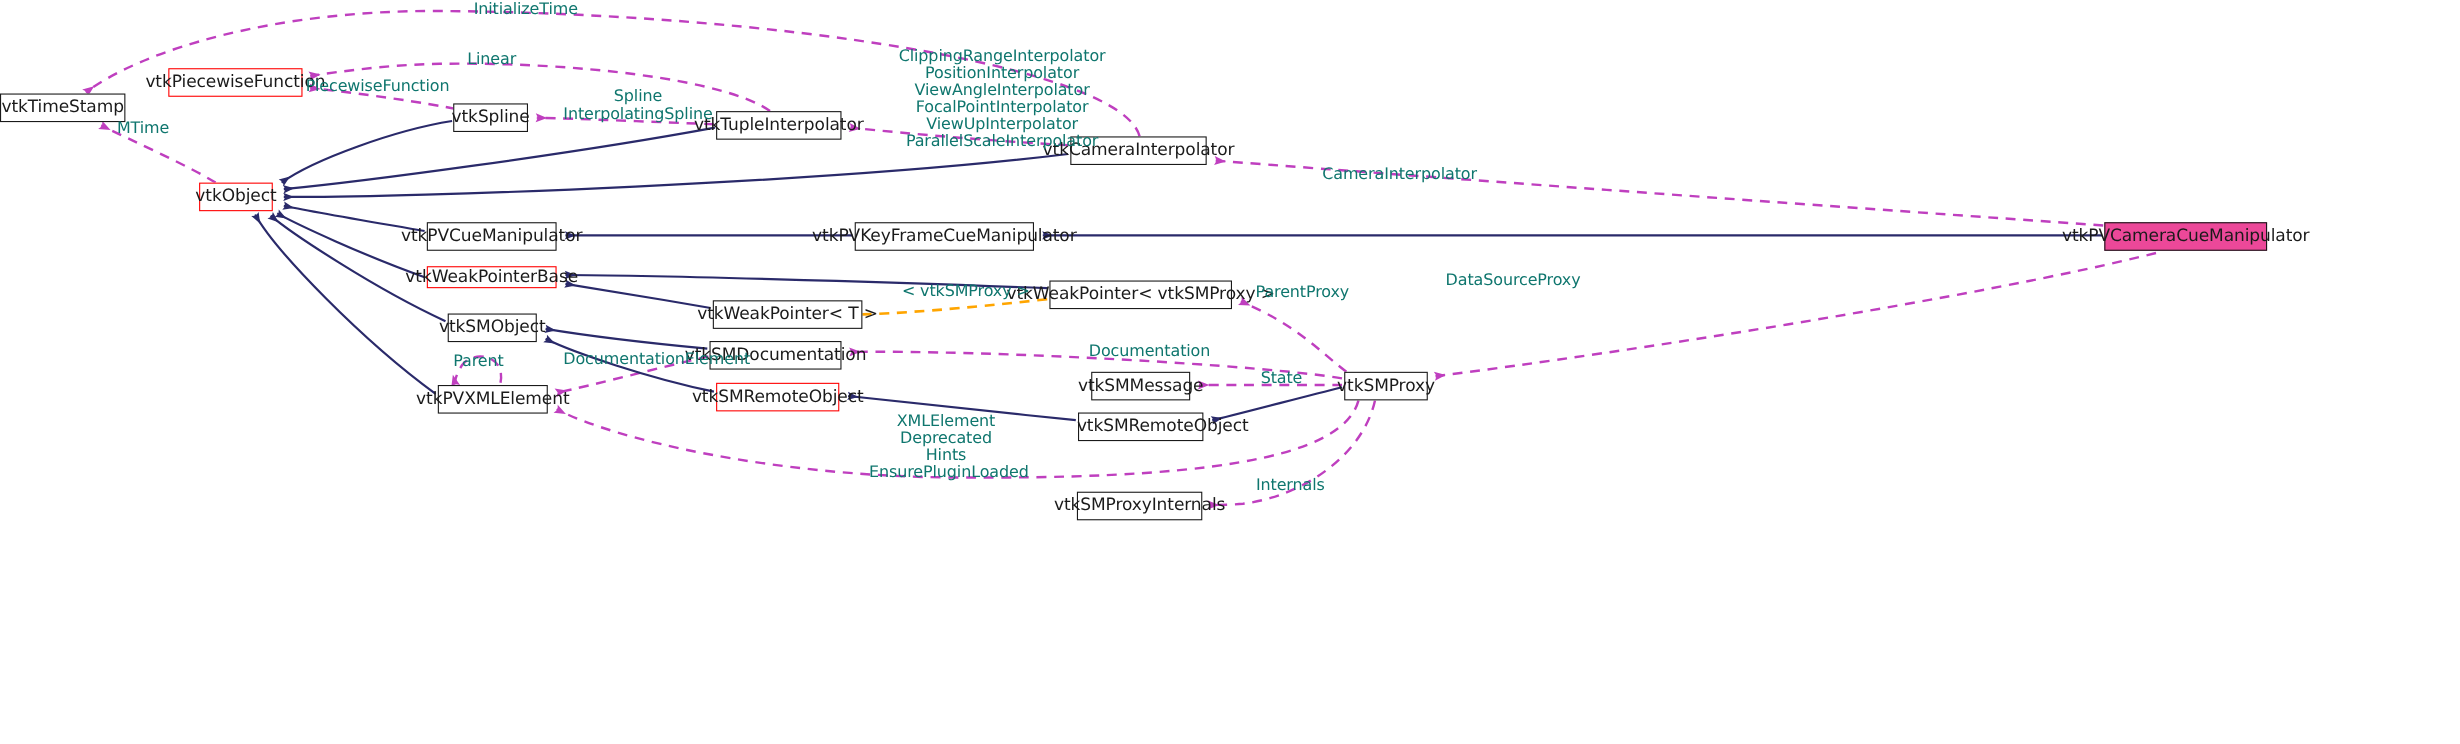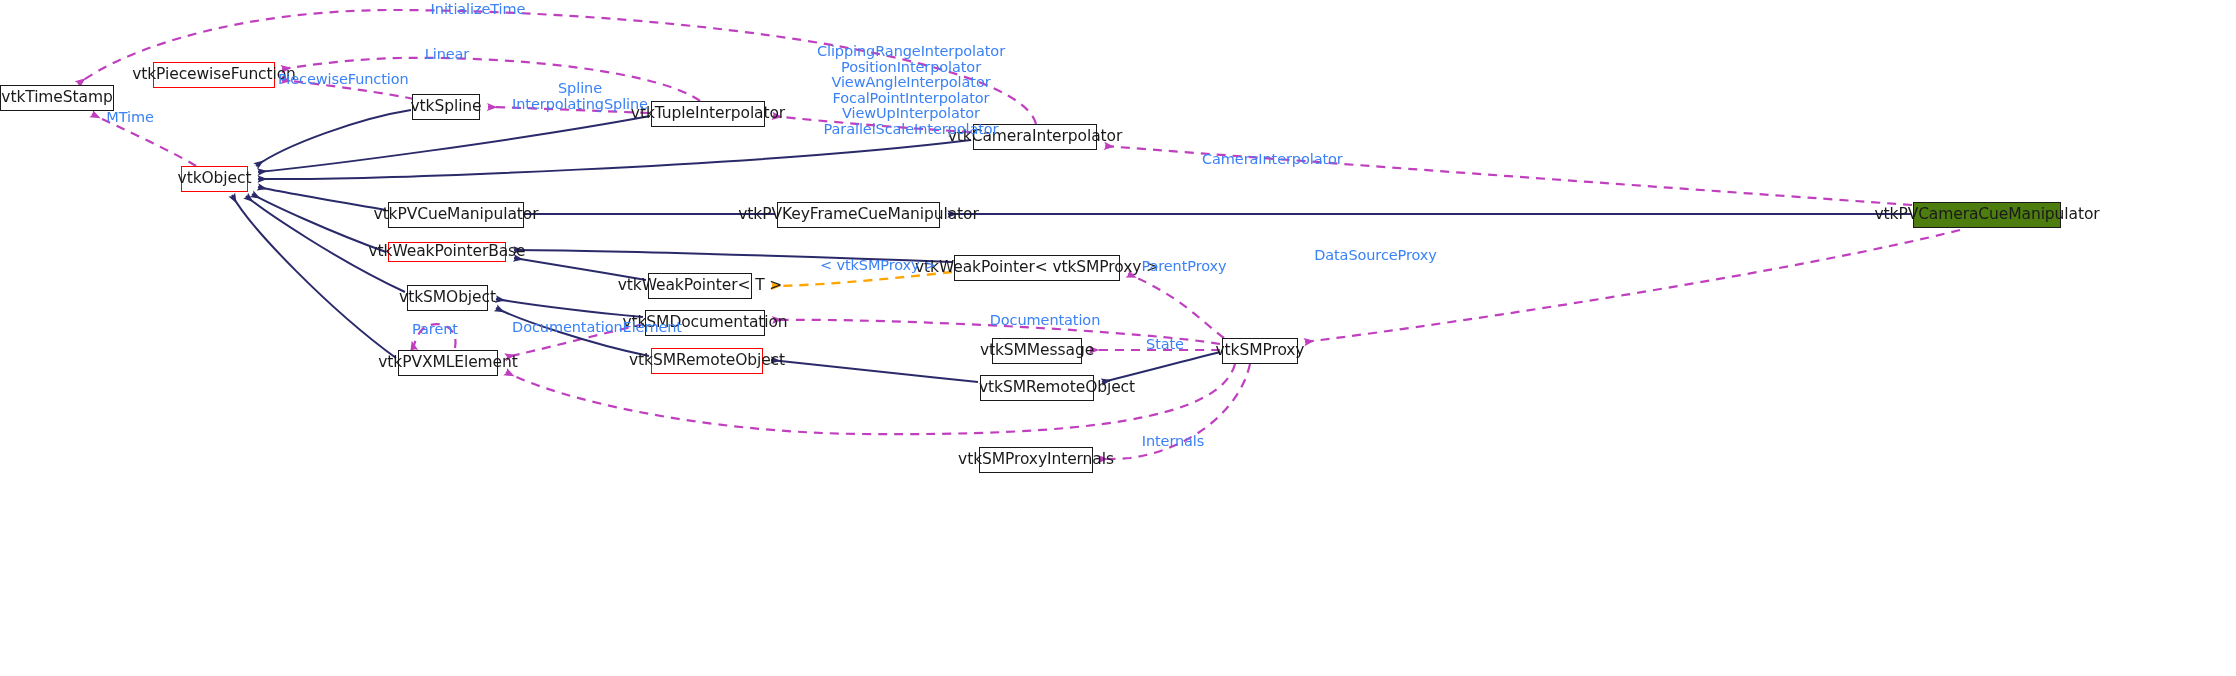--- a/index.html
+++ b/index.html
@@ -37,27 +37,27 @@
     white-space: nowrap;
     font-size: 15.5px;
     color: #1a1a1a;
     letter-spacing: -0.1px;
     line-height: 1;
   }
   .node.red {
     border-color: #ff0000;
   }
   .node.highlight {
-    background: #4d7c0f;
+    background: #ec4899;
     border-color: #1a1a1a;
   }
   .edge-label {
     position: absolute;
     font-size: 14.5px;
-    color: #3b82f6;
+    color: #0f766e;
     white-space: pre;
     text-align: center;
     line-height: 1.07;
     letter-spacing: -0.1px;
   }
 </style>
 </head>
 <body>
 
 <div id="diagram-root">
@@ -130,25 +130,25 @@
       <path d="M952,272 C880,280 810,286 772,286"></path>
     </g>
   </svg>
 
   <div class="node plain" style="left:0;top:85px;width:114px;height:26px;">vtkTimeStamp</div>
   <div class="node red" style="left:153px;top:62px;width:122px;height:26px;">vtkPiecewiseFunction</div>
   <div class="node plain" style="left:412px;top:94px;width:68px;height:26px;">vtkSpline</div>
   <div class="node red" style="left:181px;top:166px;width:67px;height:26px;">vtkObject</div>
   <div class="node plain" style="left:651px;top:101px;width:114px;height:26px;">vtkTupleInterpolator</div>
   <div class="node plain" style="left:973px;top:124px;width:124px;height:26px;">vtkCameraInterpolator</div>
-  <div class="node plain" style="left:388px;top:202px;width:136px;height:26px;">vtkPVCueManipulator</div>
+  <div class="node plain" style="left:388px;top:202px;width:118px;height:26px;">vtkPVCueManipulator</div>
   <div class="node plain" style="left:777px;top:202px;width:163px;height:26px;">vtkPVKeyFrameCueManipulator</div>
   <div class="node highlight" style="left:1913px;top:202px;width:148px;height:26px;">vtkPVCameraCueManipulator</div>
   <div class="node red" style="left:388px;top:242px;width:118px;height:20px;">vtkWeakPointerBase</div>
-  <div class="node plain" style="left:648px;top:273px;width:104px;height:26px;">vtkWeakPointer&lt; T &gt;</div>
+  <div class="node plain" style="left:648px;top:273px;width:136px;height:26px;">vtkWeakPointer&lt; T &gt;</div>
   <div class="node plain" style="left:954px;top:255px;width:166px;height:26px;">vtkWeakPointer&lt; vtkSMProxy &gt;</div>
   <div class="node plain" style="left:407px;top:285px;width:81px;height:26px;">vtkSMObject</div>
   <div class="node plain" style="left:645px;top:310px;width:120px;height:26px;">vtkSMDocumentation</div>
   <div class="node plain" style="left:398px;top:350px;width:100px;height:26px;">vtkPVXMLElement</div>
   <div class="node red" style="left:651px;top:348px;width:112px;height:26px;">vtkSMRemoteObject</div>
   <div class="node plain" style="left:992px;top:338px;width:90px;height:26px;">vtkSMMessage</div>
   <div class="node plain" style="left:980px;top:375px;width:114px;height:26px;padding-left:40px;">vtkSMRemoteObject</div>
   <div class="node plain" style="left:1222px;top:338px;width:76px;height:26px;">vtkSMProxy</div>
   <div class="node plain" style="left:979px;top:447px;width:114px;height:26px;">vtkSMProxyInternals</div>
 
@@ -165,15 +165,19 @@
 ViewUpInterpolator
 ParallelScaleInterpolator</div>
   <div class="edge-label" style="left:1202px;top:152px;width:130px;">CameraInterpolator</div>
   <div class="edge-label" style="left:1313px;top:248px;width:125px;">DataSourceProxy</div>
   <div class="edge-label" style="left:818px;top:258px;width:120px;">&lt; vtkSMProxy &gt;</div>
   <div class="edge-label" style="left:1134px;top:259px;width:100px;">ParentProxy</div>
   <div class="edge-label" style="left:985px;top:313px;width:120px;">Documentation</div>
   <div class="edge-label" style="left:1140px;top:337px;width:50px;">State</div>
   <div class="edge-label" style="left:512px;top:320px;width:170px;">DocumentationElement</div>
   <div class="edge-label" style="left:405px;top:322px;width:60px;">Parent</div>
+  <div class="edge-label" style="left:790px;top:376px;width:140px;">XMLElement
+Deprecated
+Hints
+EnsurePluginLoaded</div>
   <div class="edge-label" style="left:1133px;top:434px;width:80px;">Internals</div>
 
 </div>
 
 </body></html>

